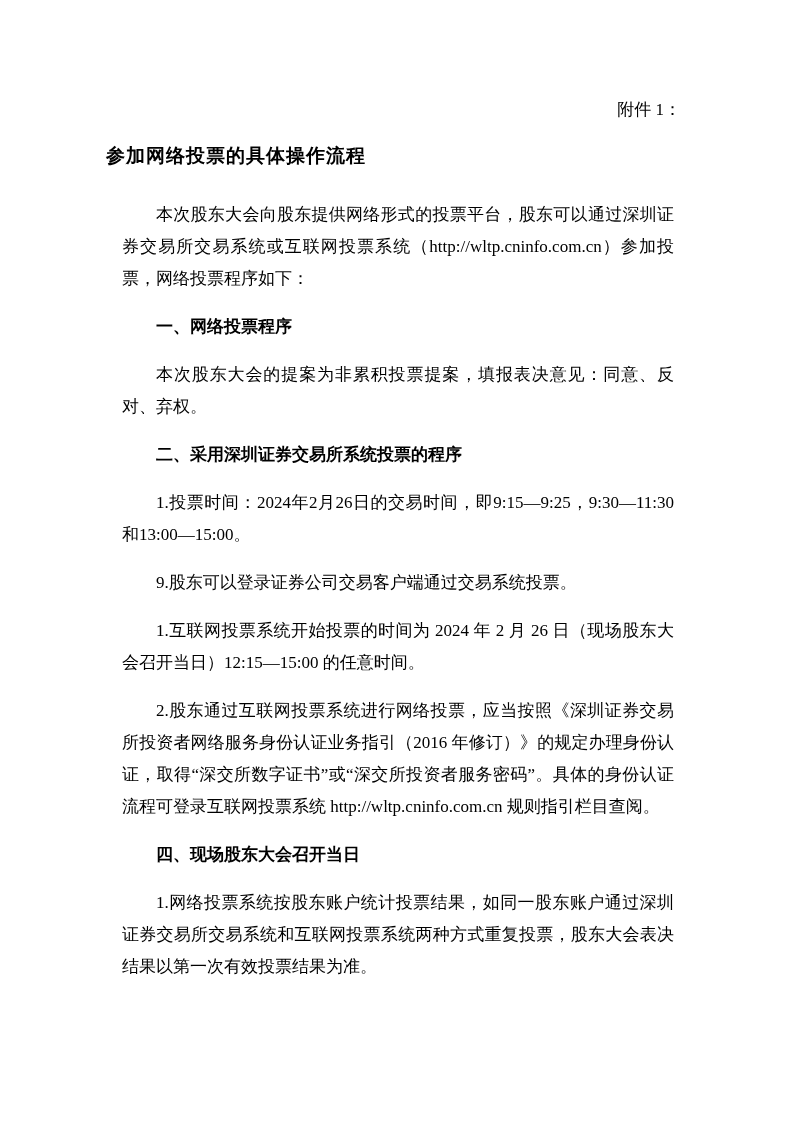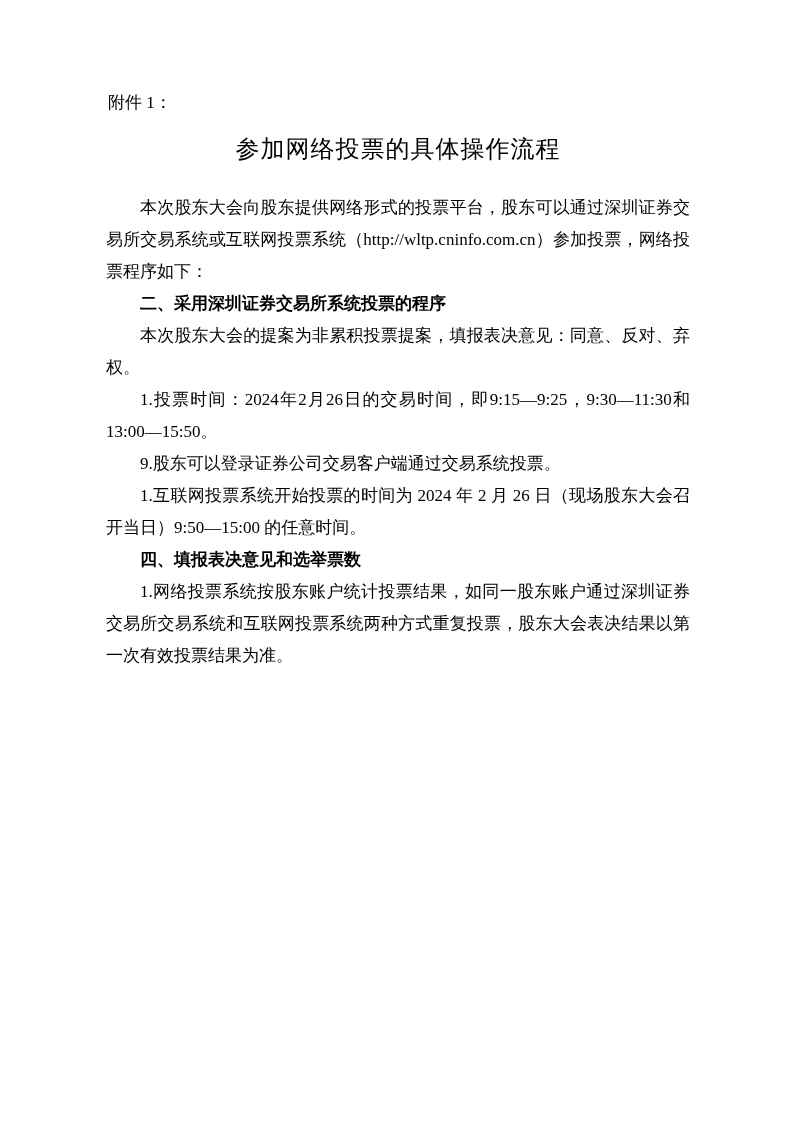--- a/index.html
+++ b/index.html
@@ -16,52 +16,55 @@
     color: #000000;
     padding: 86px 104px 0 106px;
     font-family: "Liberation Serif", "DejaVu Serif", serif;
     font-size: 17px;
     line-height: 32px;
     overflow: hidden;
   }
   .attachment-label {
     font-size: 17px;
     line-height: 30px;
-    margin: 2px;
+    margin: 9px;
+    text-align: right;
   }
   .doc-title {
     font-family: "Liberation Sans", "DejaVu Sans", sans-serif;
-    font-weight: normal;
-    font-size: 24px;
+    font-weight: bold;
+    font-size: 19px;
     line-height: 34px;
-    text-align: center;
+    text-align: left;
     margin: 14px 0 26px 0;
     letter-spacing: 1px;
   }
   p.para {
-    margin: 0;
+    margin: 16px;
     text-indent: 2em;
     text-align: justify;
     text-justify: inter-character;
   }
   p.para.heading {
     font-family: "Liberation Sans", "DejaVu Sans", sans-serif;
     font-weight: bold;
     text-align: left;
   }
 </style>
 </head>
 <body>
 
 <div class="page">
   <p class="attachment-label"><span>附件 1：</span></p>
 
   <h1 class="doc-title">参加网络投票的具体操作流程</h1>
 
   <p class="para">本次股东大会向股东提供网络形式的投票平台，股东可以通过深圳证券交易所交易系统或互联网投票系统（http://wltp.cninfo.com.cn）参加投票，网络投票程序如下：</p>
+  <p class="para heading">一、网络投票程序</p>
+  <p class="para">本次股东大会的提案为非累积投票提案，填报表决意见：同意、反对、弃权。</p>
   <p class="para heading">二、采用深圳证券交易所系统投票的程序</p>
-  <p class="para">本次股东大会的提案为非累积投票提案，填报表决意见：同意、反对、弃权。</p>
-  <p class="para">1.投票时间：2024年2月26日的交易时间，即9:15—9:25，9:30—11:30和13:00—15:50。</p>
+  <p class="para">1.投票时间：2024年2月26日的交易时间，即9:15—9:25，9:30—11:30和13:00—15:00。</p>
   <p class="para">9.股东可以登录证券公司交易客户端通过交易系统投票。</p>
-  <p class="para">1.互联网投票系统开始投票的时间为 2024 年 2 月 26 日（现场股东大会召开当日）9:50—15:00 的任意时间。</p>
-  <p class="para heading">四、填报表决意见和选举票数</p>
+  <p class="para">1.互联网投票系统开始投票的时间为 2024 年 2 月 26 日（现场股东大会召开当日）12:15—15:00 的任意时间。</p>
+  <p class="para">2.股东通过互联网投票系统进行网络投票，应当按照《深圳证券交易所投资者网络服务身份认证业务指引（2016 年修订）》的规定办理身份认证，取得“深交所数字证书”或“深交所投资者服务密码”。具体的身份认证流程可登录互联网投票系统 http://wltp.cninfo.com.cn 规则指引栏目查阅。</p>
+  <p class="para heading">四、现场股东大会召开当日</p>
   <p class="para">1.网络投票系统按股东账户统计投票结果，如同一股东账户通过深圳证券交易所交易系统和互联网投票系统两种方式重复投票，股东大会表决结果以第一次有效投票结果为准。</p>
 </div>
 
 </body></html>

